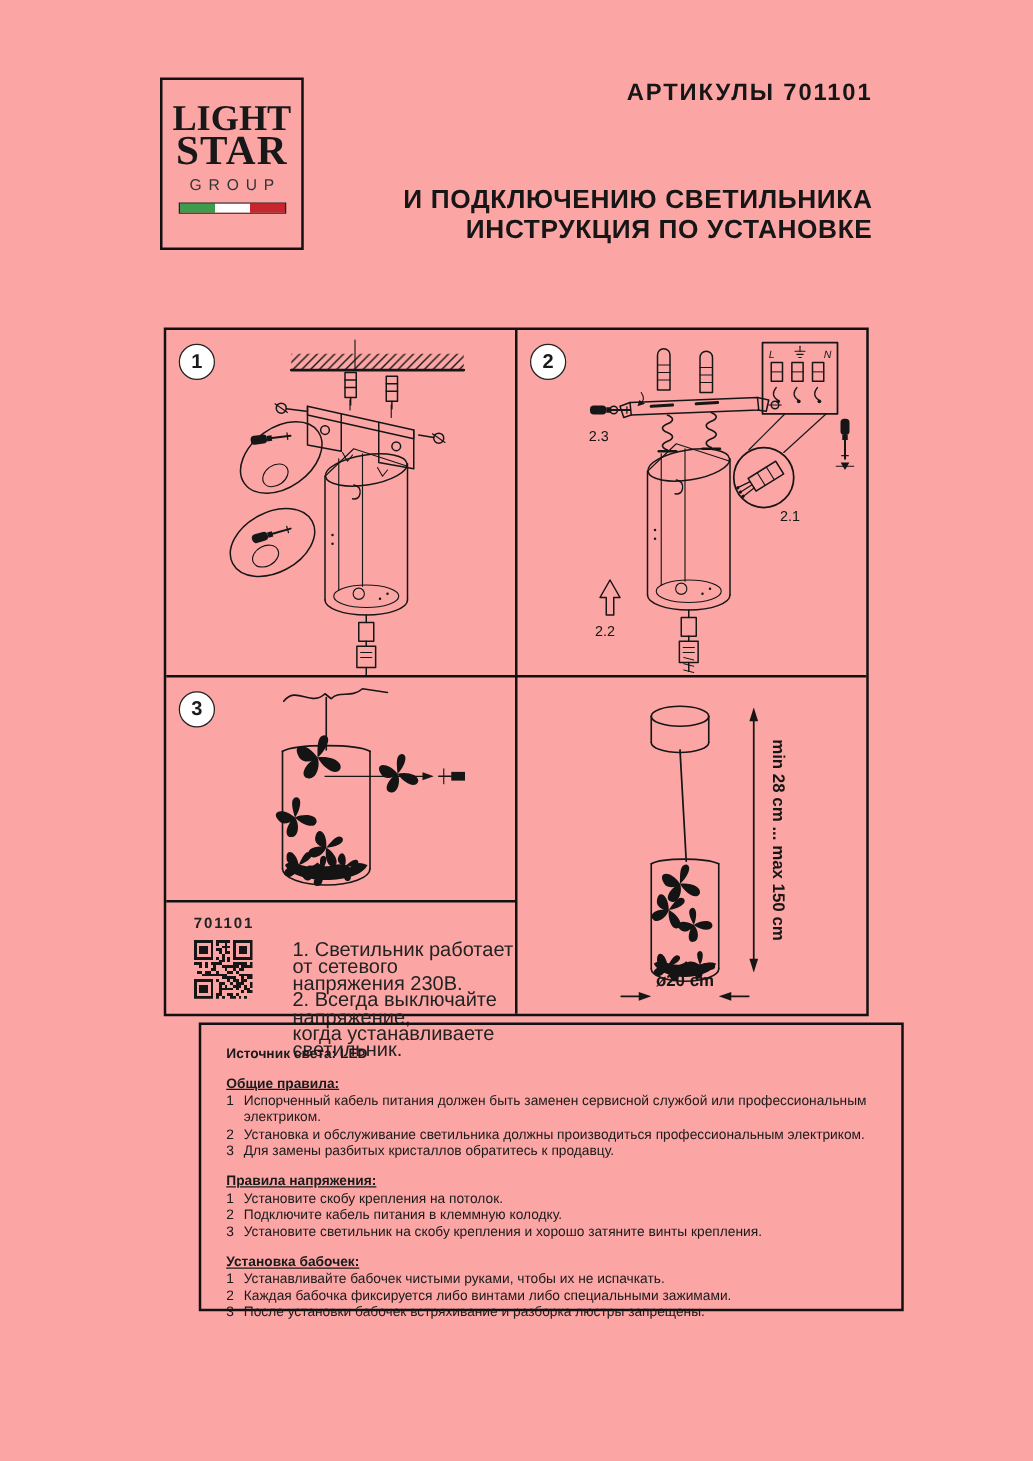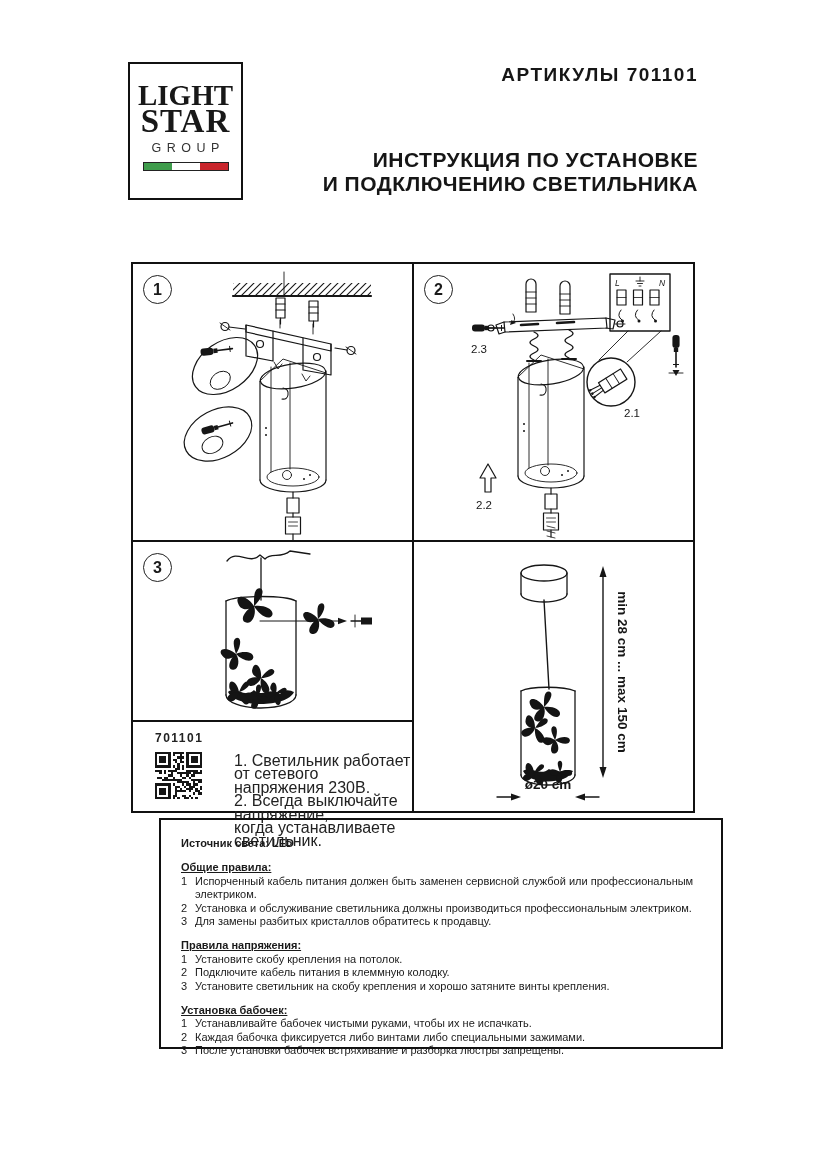--- a/index.html
+++ b/index.html
@@ -1,16 +1,16 @@
 <!DOCTYPE html>
 <html><head>
 <meta charset="utf-8">
 <style>
   html,body{margin:0;padding:0;background:#e8e8e8;}
-  .page{position:relative;width:826px;height:1169px;margin:0 auto;background:#ffffff;
+  .page{position:relative;width:826px;height:1169px;margin:0 auto;background:#fca5a5;
         font-family:"Liberation Sans",sans-serif;color:#1a1a1a;overflow:hidden;}
 
   
   .logo-box{position:absolute;left:128px;top:62px;width:115px;height:138px;border:2px solid #111;
             box-sizing:border-box;text-align:center;padding-top:20px;}
   .logo-light{font-family:"Liberation Serif",serif;font-weight:bold;font-size:29px;line-height:23px;color:#181818;}
   .logo-star{font-family:"Liberation Serif",serif;font-weight:bold;font-size:33px;line-height:29px;letter-spacing:1px;color:#181818;}
   .logo-group{font-size:12.5px;letter-spacing:5.5px;text-indent:5.5px;margin-top:5px;color:#333;}
   .logo-flag{display:flex;width:86px;height:9px;margin:7px auto 0;border:1px solid #222;box-sizing:border-box;}
   .logo-flag span{flex:1;}
@@ -103,22 +103,22 @@
       <span style="background: rgb(63, 156, 76);"></span>
       <span style="background: rgb(255, 255, 255);"></span>
       <span style="background: rgb(201, 37, 44);"></span>
     </div>
   </div>
 
   <div class="hdr hdr-top">
     <div>АРТИКУЛЫ 701101</div>
   </div>
   <div class="hdr hdr-main">
+    <div>И ПОДКЛЮЧЕНИЮ СВЕТИЛЬНИКА</div>
     <div>ИНСТРУКЦИЯ ПО УСТАНОВКЕ</div>
-    <div>И ПОДКЛЮЧЕНИЮ СВЕТИЛЬНИКА</div>
   </div>
 
   <div class="grid">
     <div class="gv"></div>
     <div class="gh"></div>
 
     <div class="panel pp1">
       <div class="badge">1</div>
       <svg class="illus" width="279" height="276" viewBox="0 0 279 276">
         <defs>

